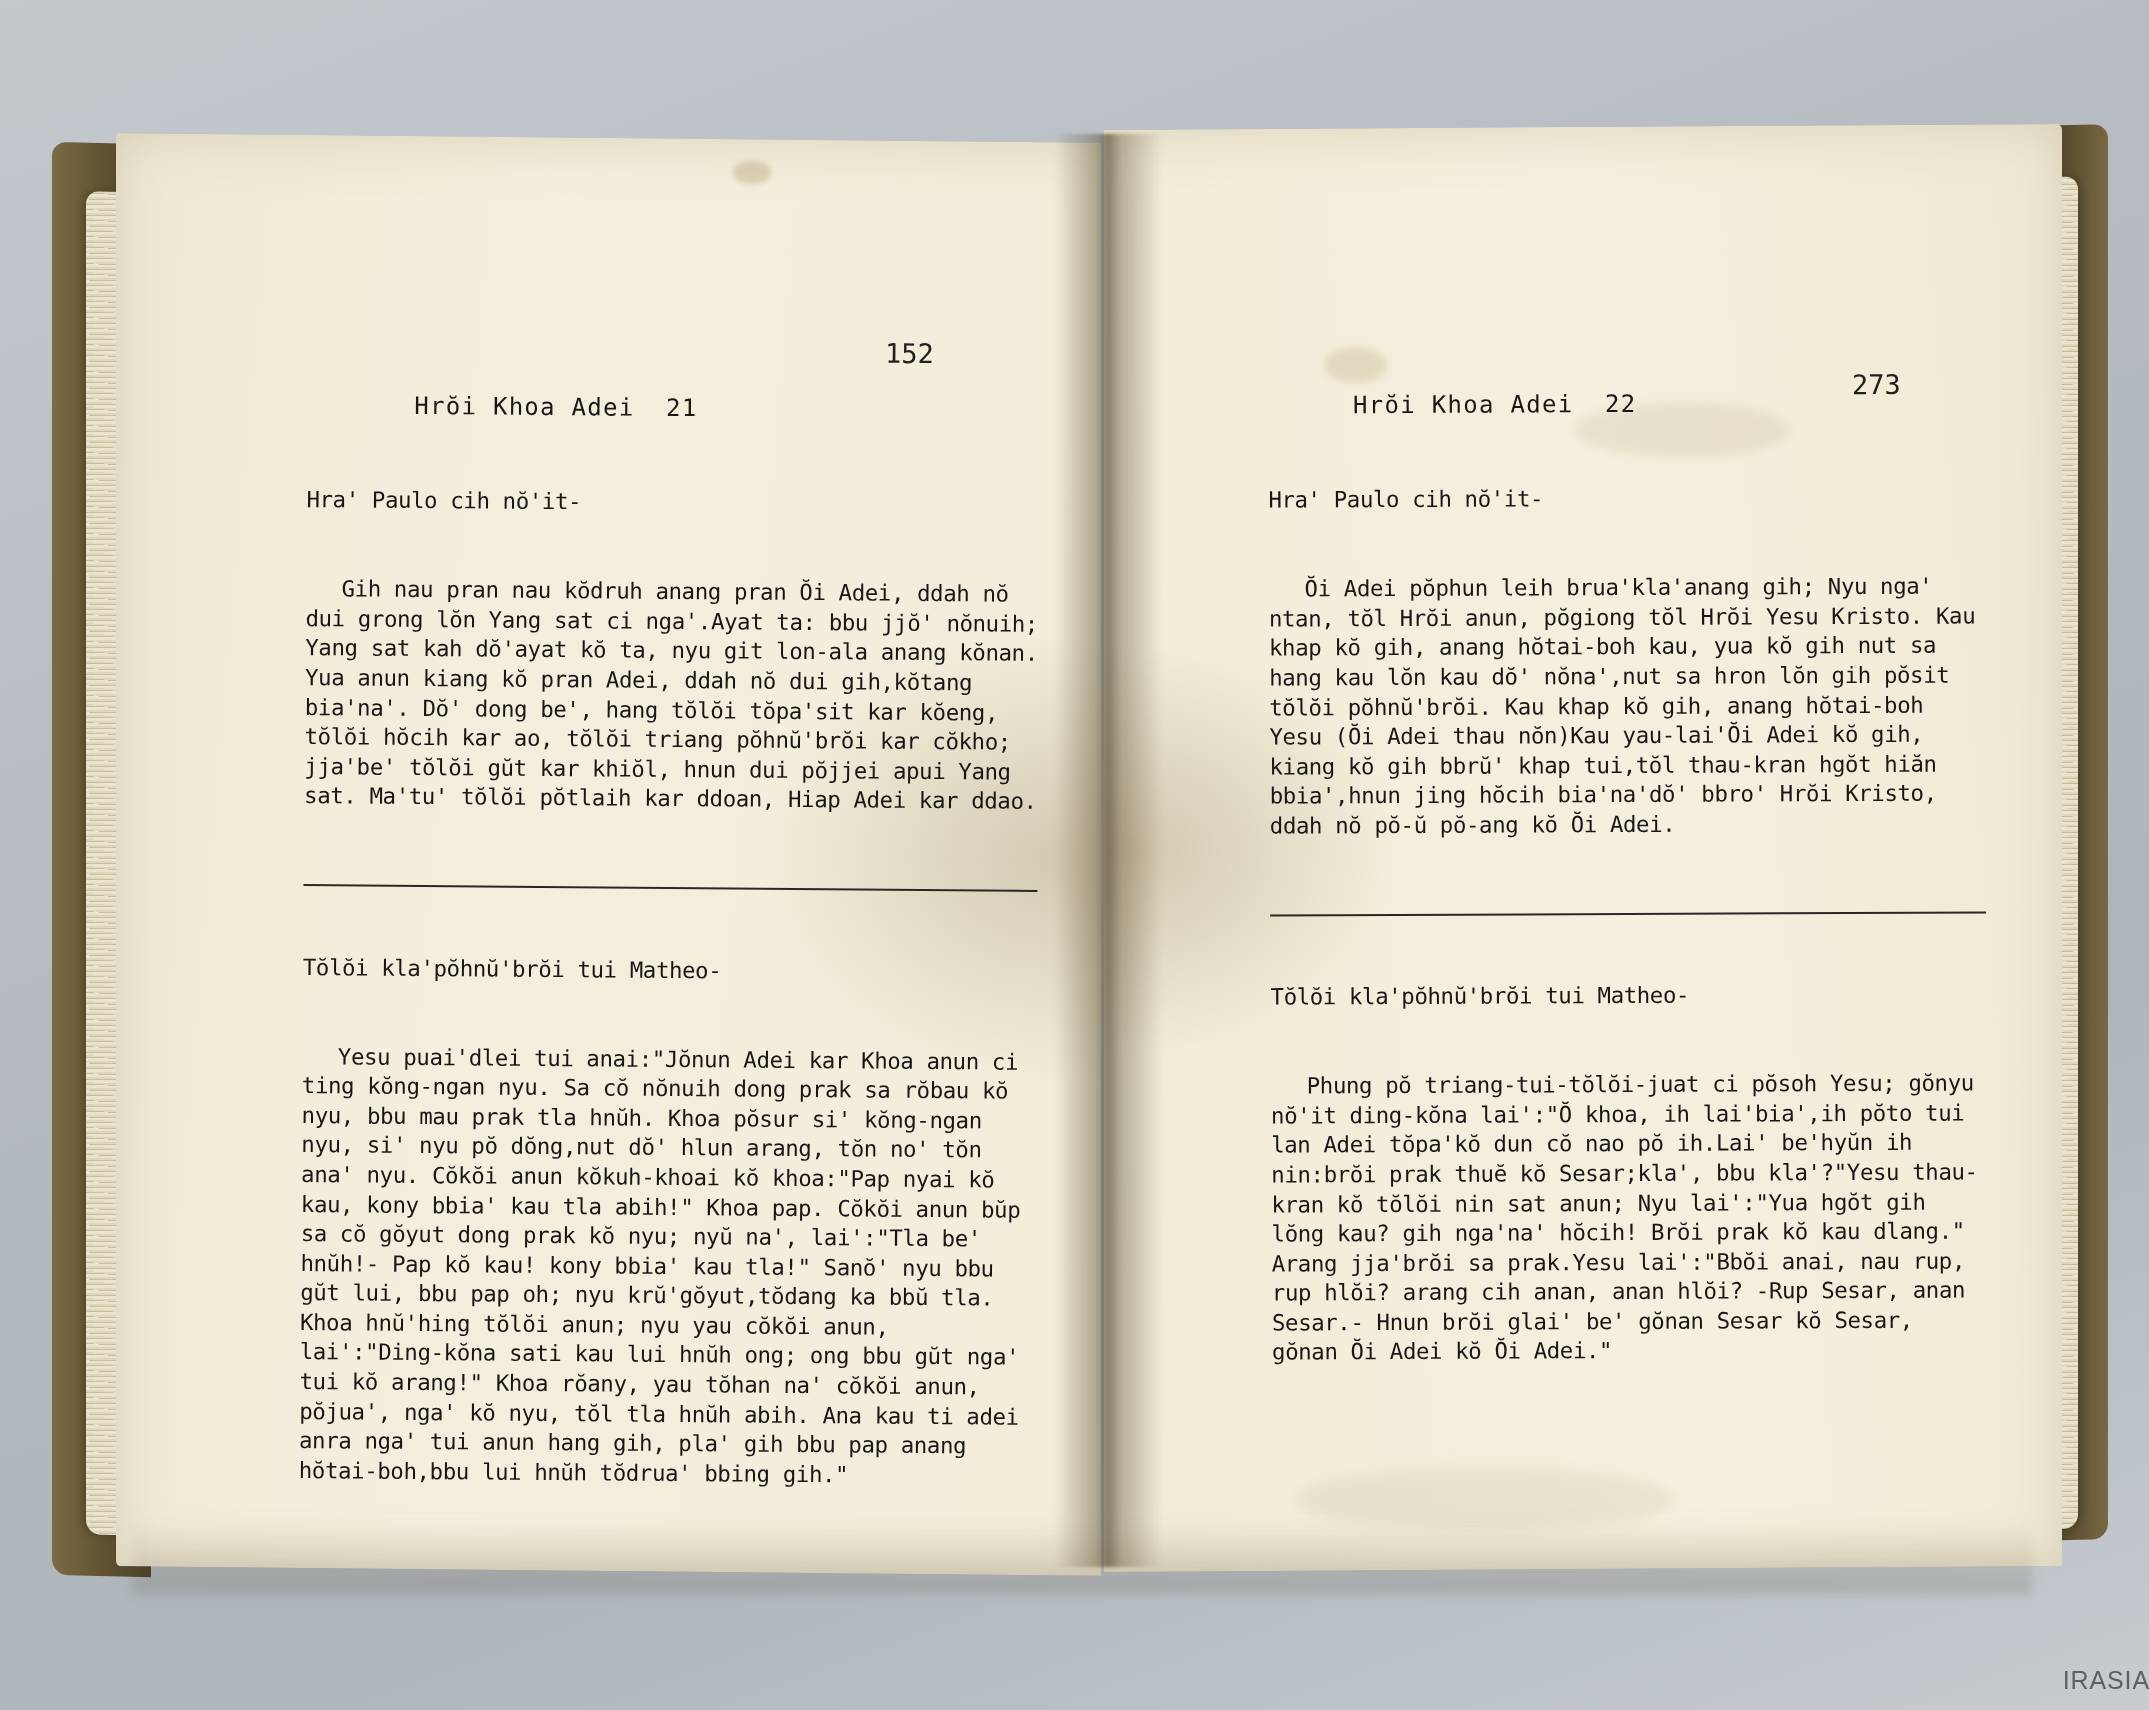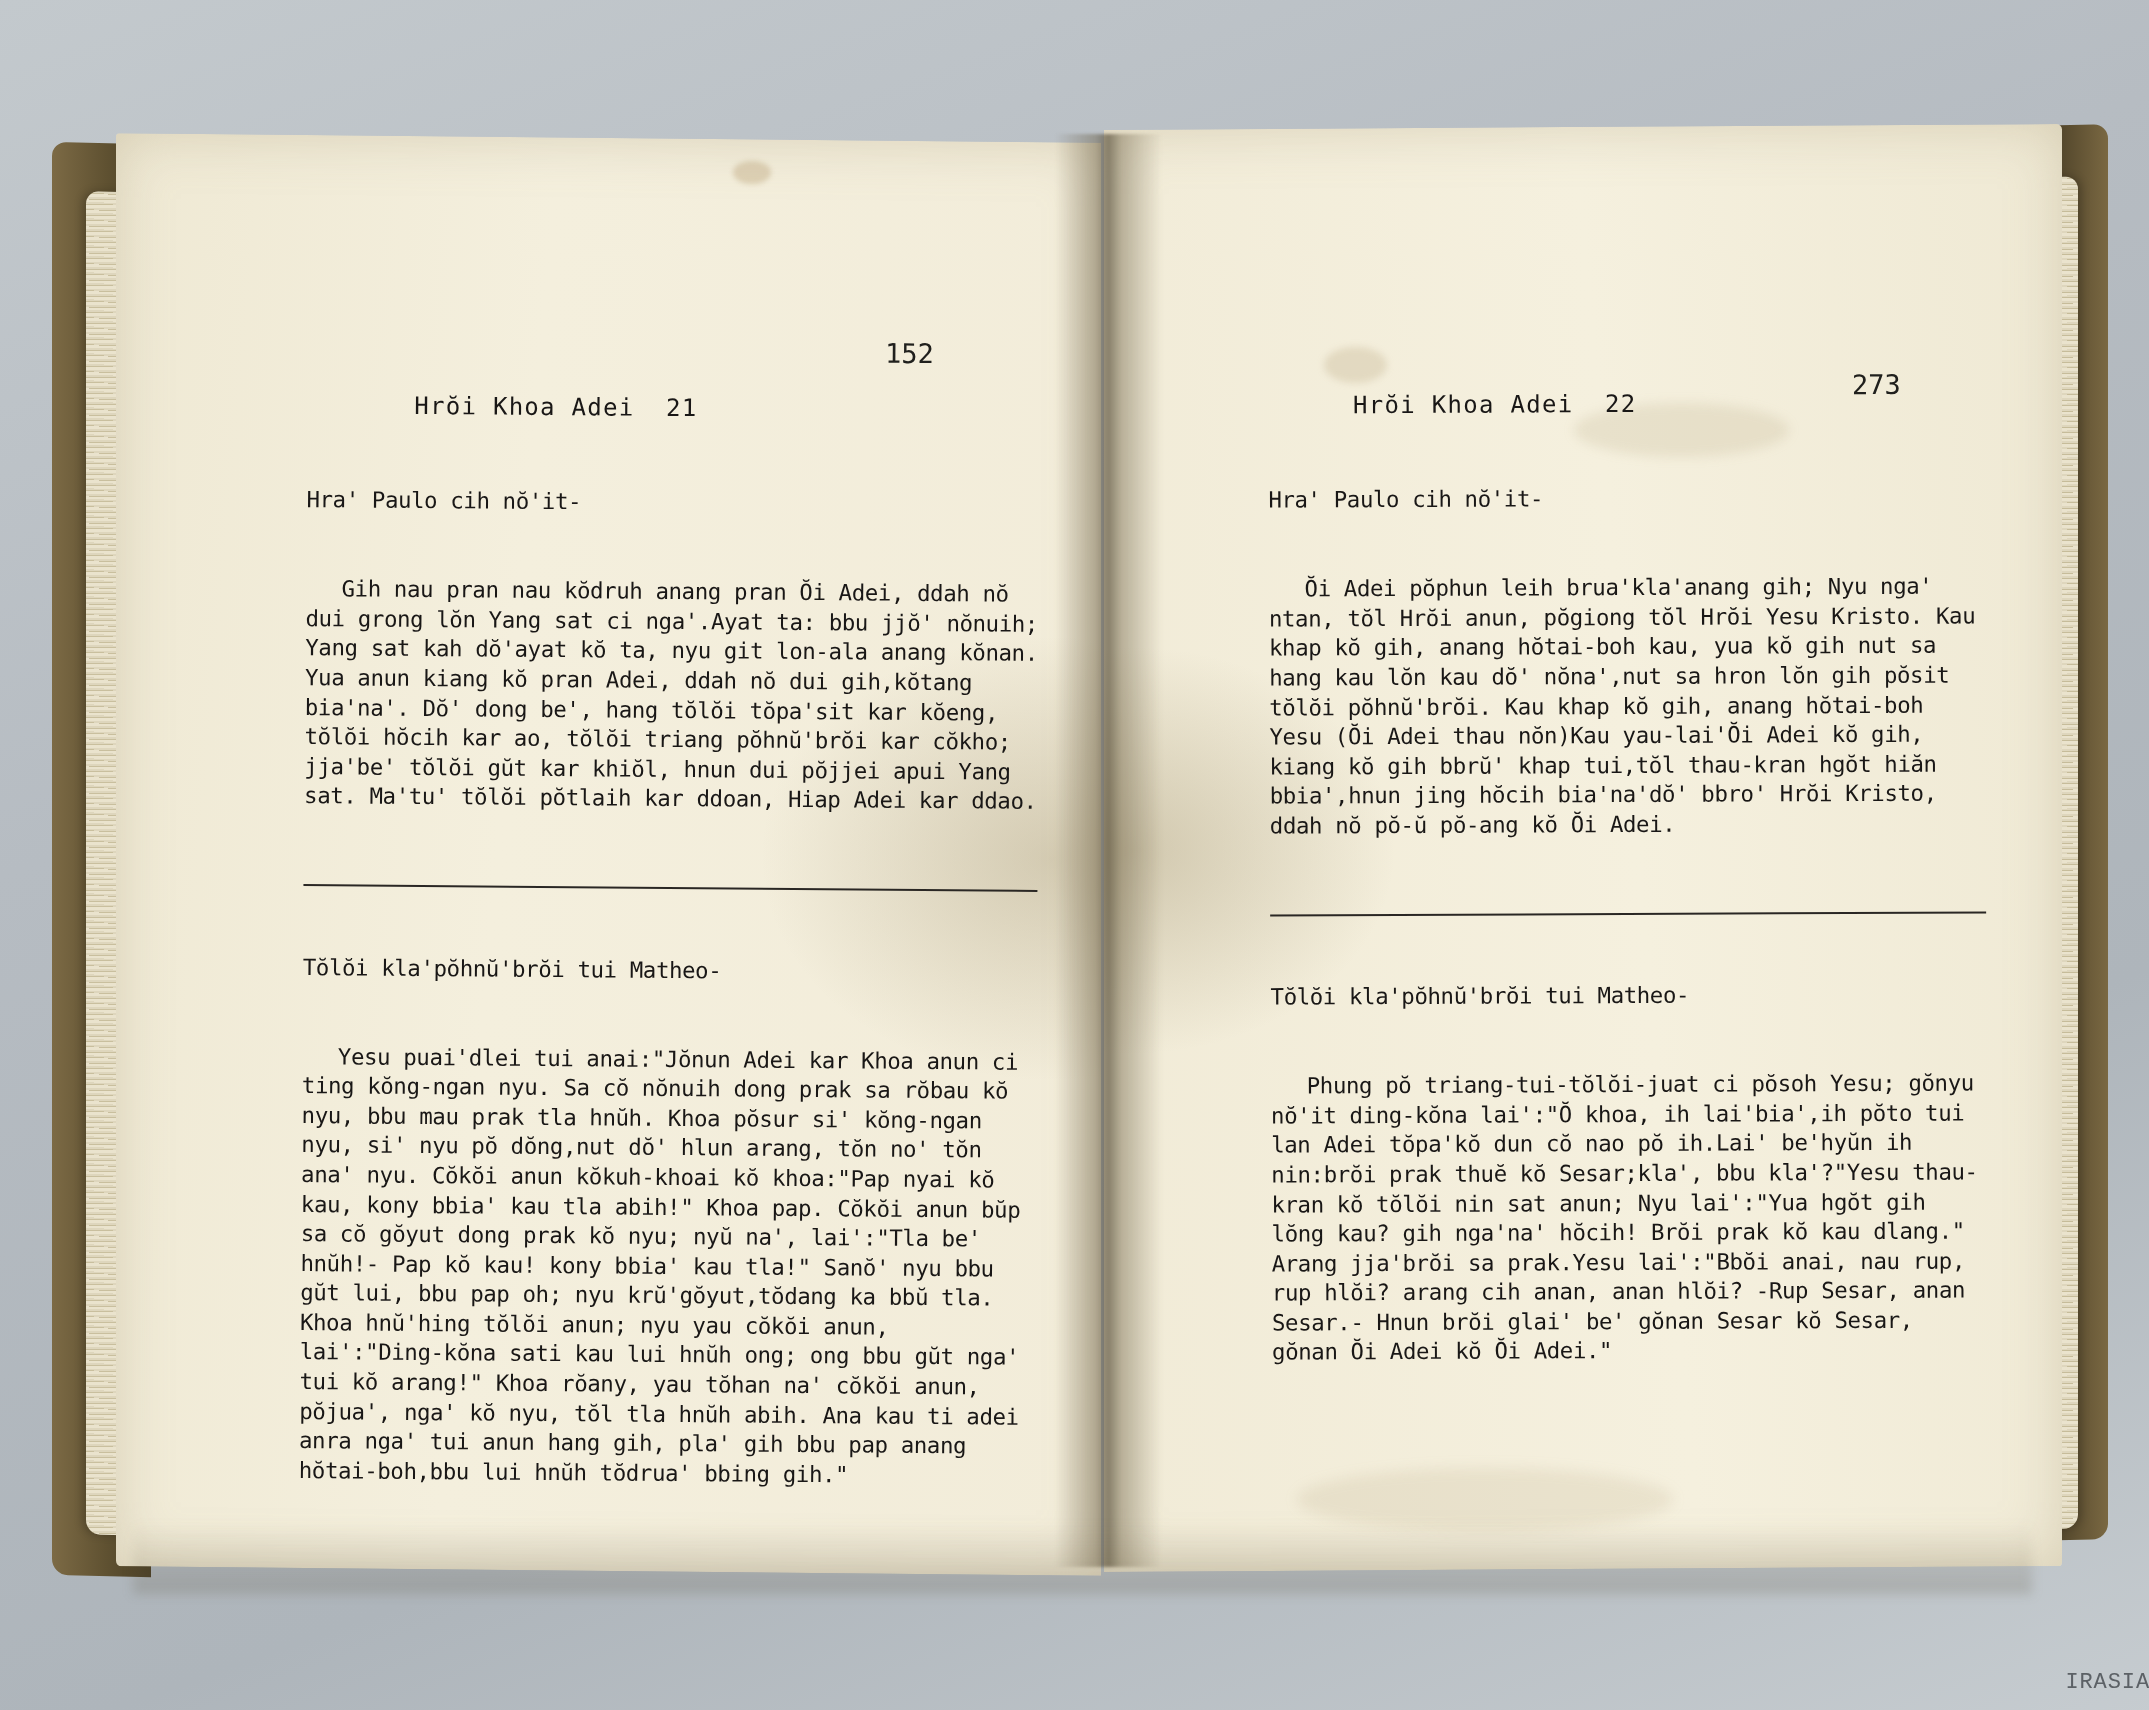--- a/index.html
+++ b/index.html
@@ -201,22 +201,22 @@
   }
   .b1 { left: 681px; top: 54px; width: 38px; height: 23px; background: rgba(168,140,90,0.30); filter: blur(2.7px); }
   .b2 { left: 1272px; top: 240px; width: 63px; height: 36px; background: rgba(168,146,100,0.22); filter: blur(3.6px); }
   .b3 { left: 1522px; top: 296px; width: 215px; height: 54px; background: rgba(170,150,105,0.16); filter: blur(5.4px); }
   .b4 { left: 1245px; top: 1361px; width: 376px; height: 63px; background: rgba(170,150,105,0.14); filter: blur(6.3px); }
 
   .watermark {
     position: absolute;
     right: 23px;
     bottom: 16px;
-    font-family: Liberation Mono, monospace;
-    font-size: 22px;
+    font-family: Liberation Sans, sans-serif;
+    font-size: 25px;
     letter-spacing: 0.9px;
     color: #5c6166;
   }
 </style>
 </head>
 <body>
 
 <div id="stage">
   <div class="book">
 

